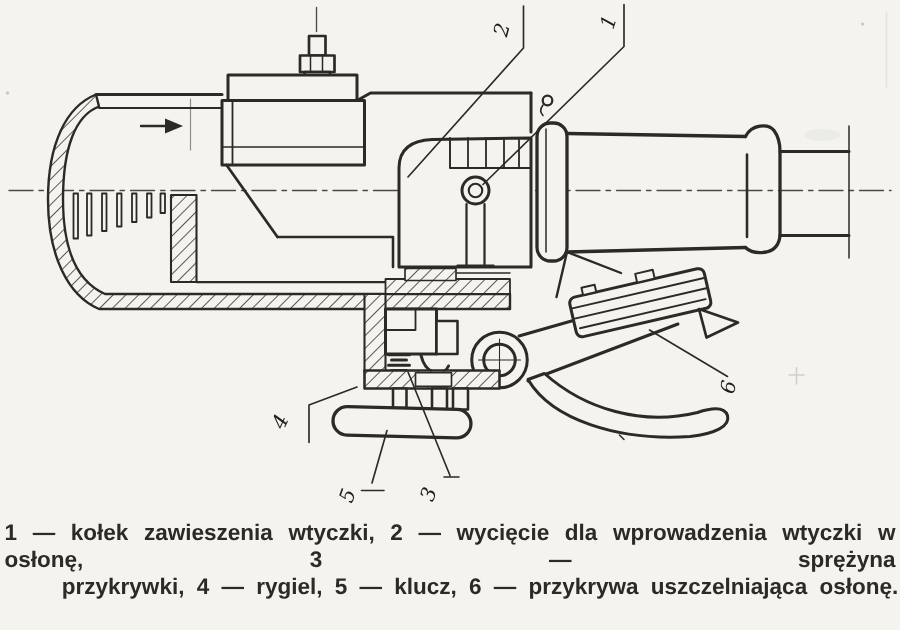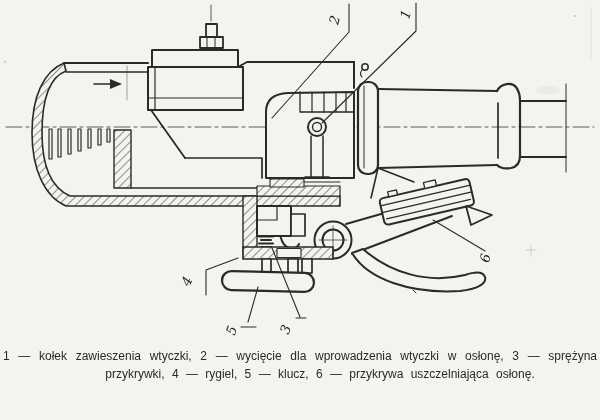--- a/index.html
+++ b/index.html
@@ -10,21 +10,21 @@
   }
   .sheet{position:absolute;inset:0;}
   svg{display:block;}
   .caption{position:absolute;top:341px;left:0;width:600px;color:#201f1c;}
   .cap-title{
     text-align:center;font-weight:bold;font-size:11.5px;
     letter-spacing:.25px;word-spacing:4.5px;margin-top:7px;
   }
   .cap-title .gap{display:inline-block;width:12px;}
   .cap-legend{
-    font-weight:normal;color:#2b2a26;font-size:12px;line-height:18px;
+    font-weight:bold;color:#2b2a26;font-size:15px;line-height:18px;
   }
   .l1{
     margin-top:6px;padding:0 3px;
     text-align:justify;text-align-last:justify;word-spacing:2px;
   }
   .l2{text-align:center;word-spacing:4px;margin-left:40px;}
 </style>
 </head>
 <body>
 

